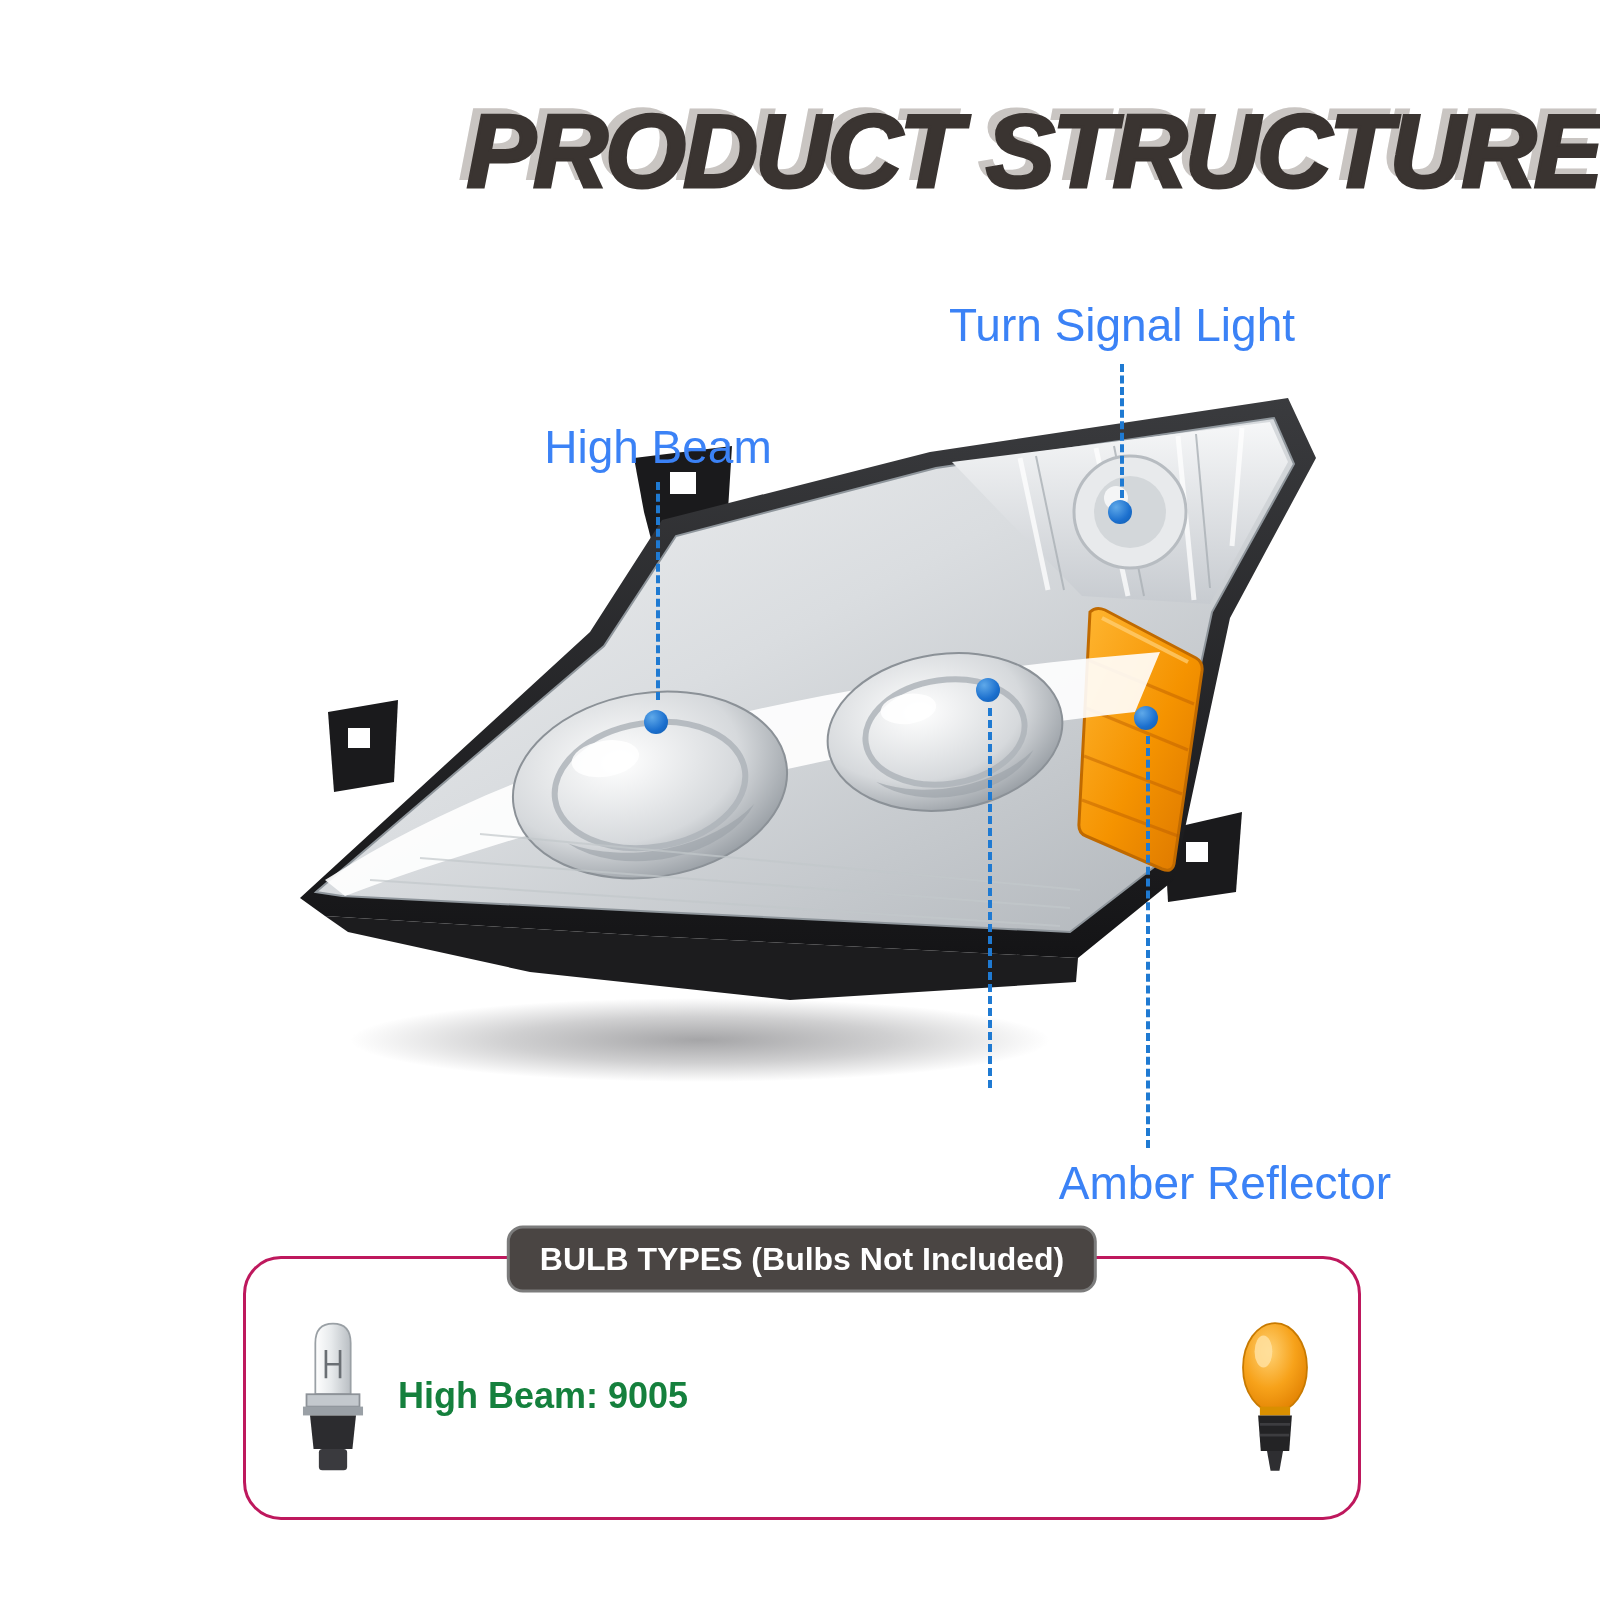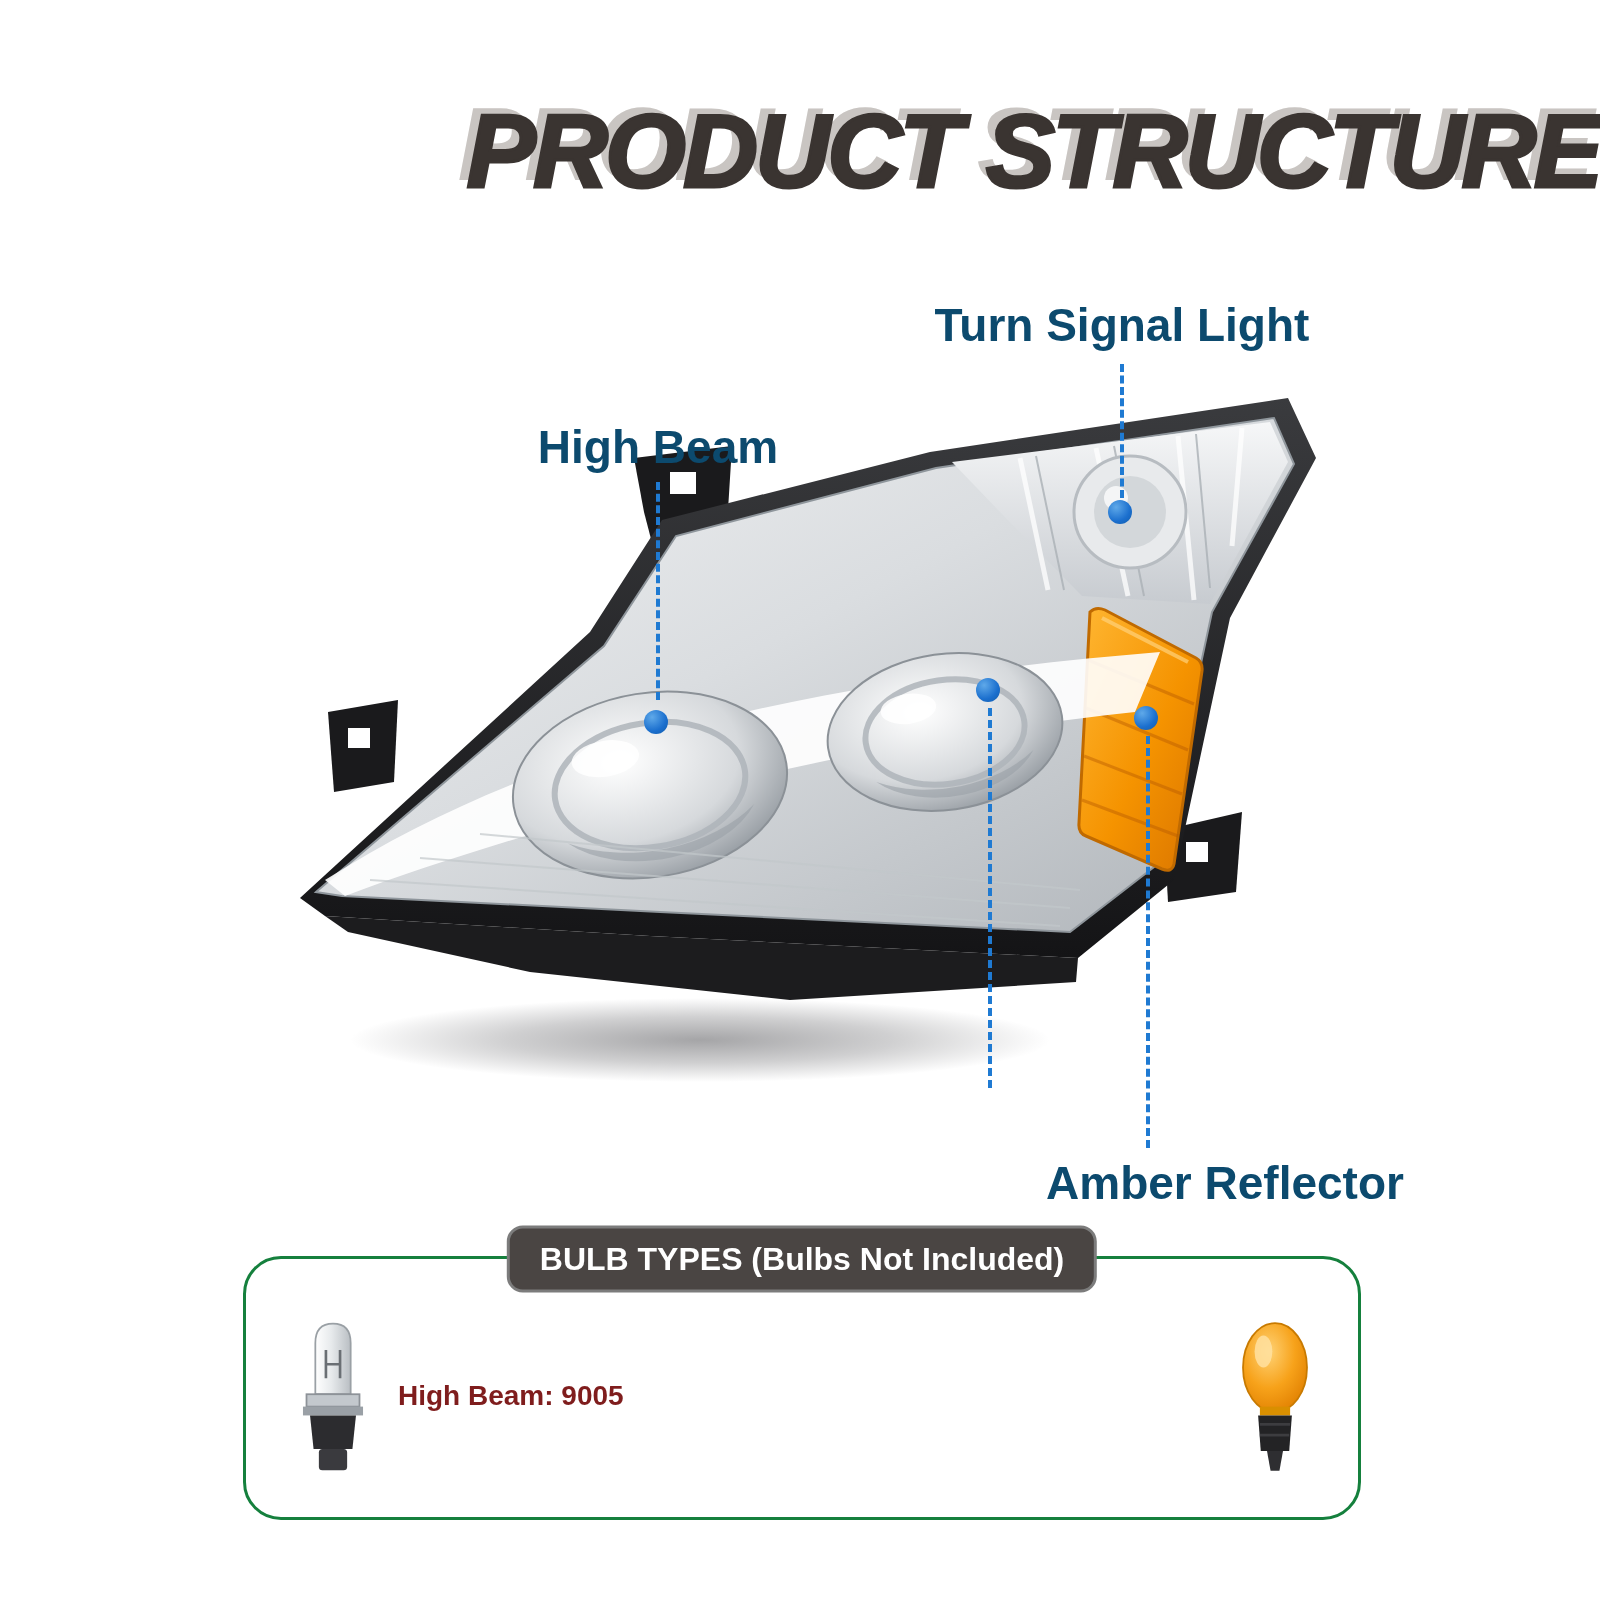--- a/index.html
+++ b/index.html
@@ -15,21 +15,21 @@
     color:#3a3431; -webkit-text-stroke:3px #3a3431;
     text-shadow:-9px -7px 0 #c9c5c2;
     white-space:nowrap;
   }
   
   .headlight-wrap { position:absolute; left:230px; top:360px; width:1120px; height:740px; }
   .headlight-wrap svg { width:100%; height:100%; display:block; }
   
   .callout-label {
     position:absolute; transform:translateX(-50%); white-space:nowrap;
-    font-size:46px; font-weight:bold; color:#0c4a6e;
+    font-size:46px; font-weight:normal; color:#3b82f6;
   }
   .lbl-turn   { left:1122px; top:298px; }
   .lbl-high   { left:658px;  top:420px; }
   .lbl-low    { left:985px;  top:1096px; }
   .lbl-amber  { left:1225px; top:1156px; }
   .leader {
     position:absolute; width:0; border-left:4px dashed #1f7ad2;
   }
   .ldr-turn  { left:1120px; top:364px; height:134px; }
   .ldr-high  { left:656px;  top:482px; height:218px; }
@@ -39,35 +39,35 @@
     position:absolute; width:24px; height:24px; border-radius:50%;
     background:radial-gradient(circle at 34% 30%, #5fa9e9 0%, #1b6fce 60%, #135ca9 100%);
   }
   .dot-turn  { left:1108px; top:500px; }
   .dot-high  { left:644px;  top:710px; }
   .dot-low   { left:976px;  top:678px; }
   .dot-amber { left:1134px; top:706px; }
   
   .bulb-box {
     position:absolute; left:243px; top:1256px; width:1118px; height:264px;
-    background:#ffffff; border:3px solid #15803d; border-radius:38px;
+    background:#ffffff; border:3px solid #be185d; border-radius:38px;
   }
   .bulb-header {
     position:absolute; left:50%; top:0; transform:translate(-50%,-50%);
     background:#4a4543; color:#ffffff; font-size:32px; font-weight:bold;
     padding:12px 30px; border-radius:16px; white-space:nowrap;
     border:3px solid #7c7c7c;
   }
   .bulb-items {
     position:absolute; left:34px; right:34px; top:34px; bottom:18px;
     display:flex; align-items:center; justify-content:space-between;
   }
   .bulb-item { display:flex; align-items:center; gap:12px; }
   .bulb-item svg { display:block; }
-  .bulb-label { font-size:28px; font-weight:bold; color:#7f1d1d; white-space:nowrap; }
+  .bulb-label { font-size:36px; font-weight:bold; color:#15803d; white-space:nowrap; }
 </style>
 </head>
 <body>
 
 <div class="page">
 
   <h1 class="title">PRODUCT STRUCTURE</h1>
 
   <div class="headlight-wrap">
     <svg viewBox="0 0 1120 740">

